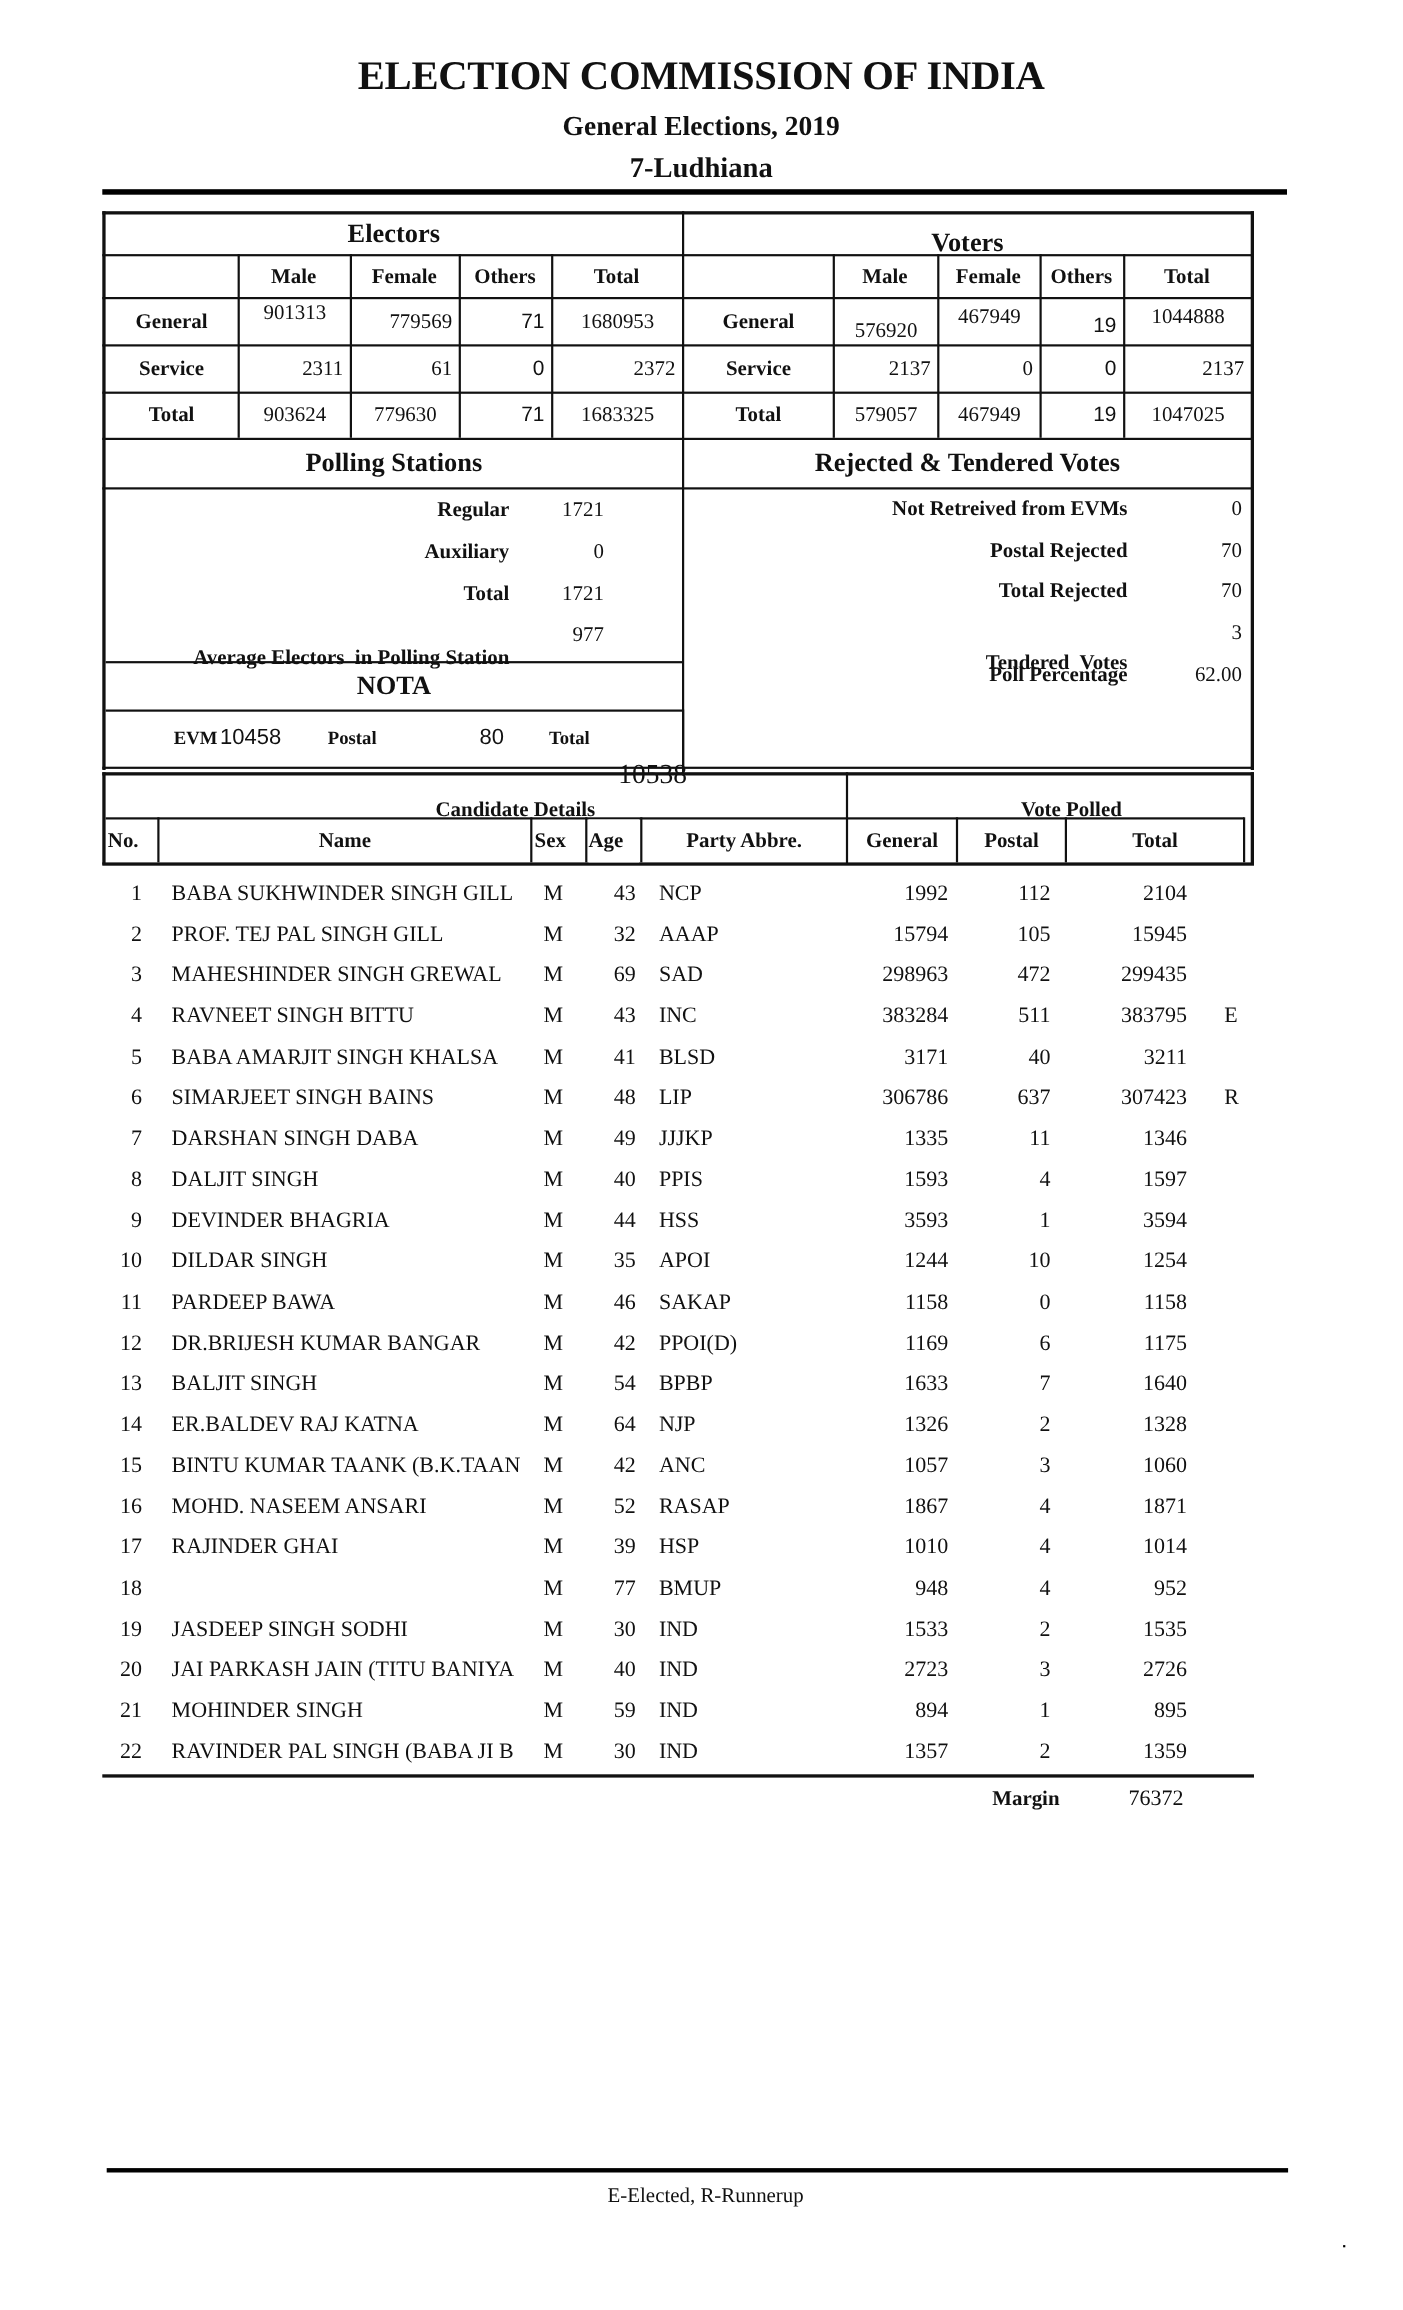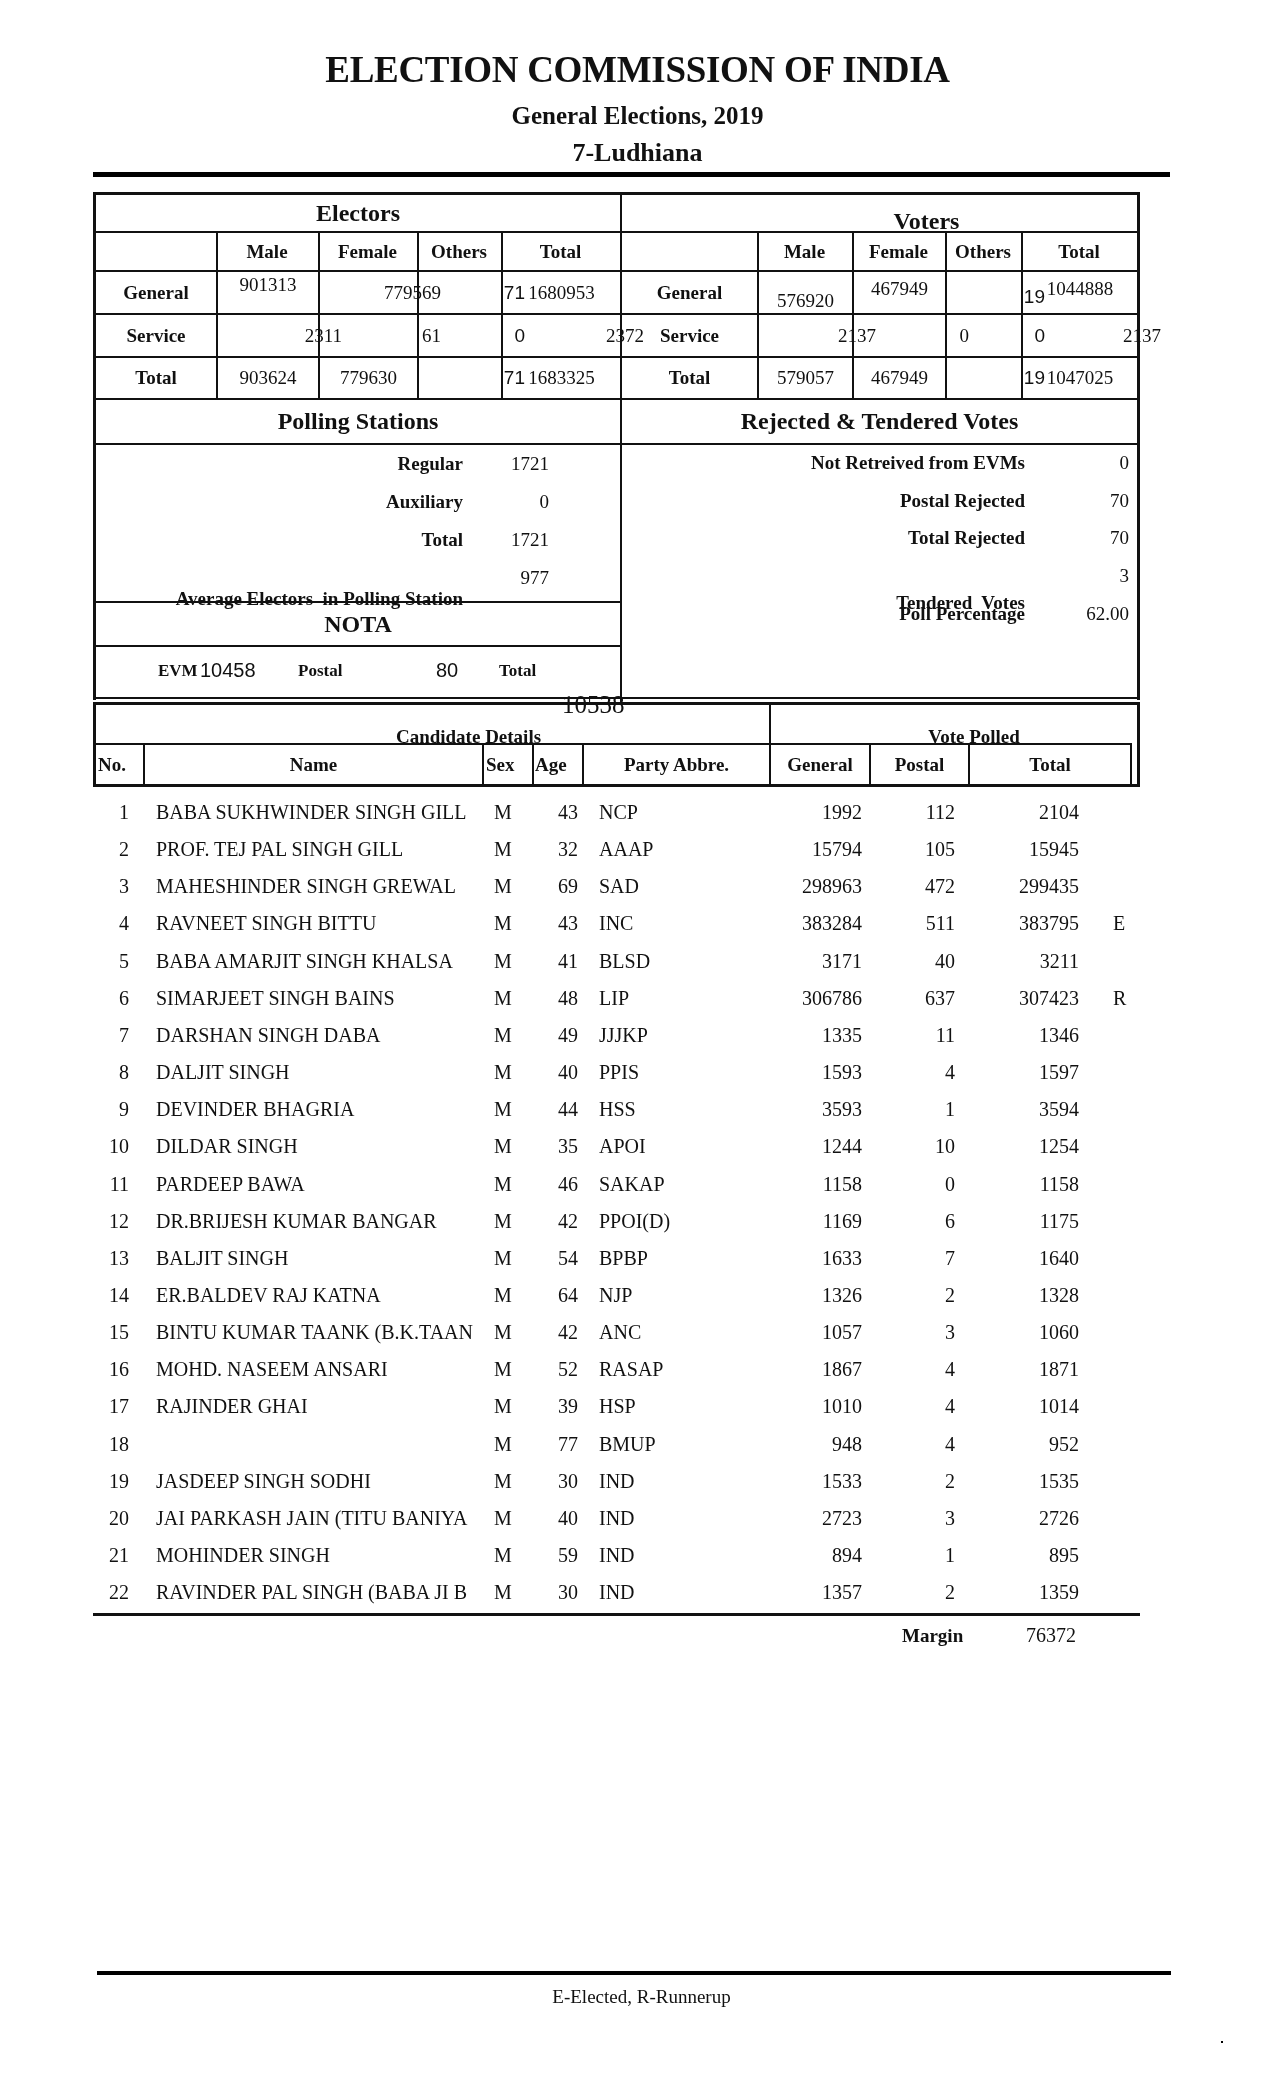--- a/index.html
+++ b/index.html
@@ -13,21 +13,21 @@
   .hrule{background:#000;}
   #rule-top{left:93px;top:172px;width:1077px;height:5px;}
   #rule-foot{left:97px;top:1971px;width:1074px;height:4px;}
 
   
   .ln{position:absolute;background:#111;}
   .h{height:2px;}
   .v{width:2px;}
   .cell{position:absolute;display:flex;align-items:center;font-size:19px;}
   .c{justify-content:center;}
-  .r{justify-content:flex-end;padding-right:22px;box-sizing:border-box;margin-left:46px;}
+  .r{justify-content:flex-end;padding-right:6px;box-sizing:border-box;}
   .b{font-weight:bold;}
   .sec{font-weight:bold;font-size:24px;justify-content:center;}
   .sans{font-family:"Liberation Sans","DejaVu Sans",sans-serif;}
   .lbl{position:absolute;font-weight:bold;font-size:19px;text-align:right;}
   .val{position:absolute;font-size:19px;text-align:right;}
   .row{position:absolute;left:0;width:1275px;height:36px;font-size:20px;}
   .row span{position:absolute;top:0;line-height:36px;white-space:nowrap;}
   .rno{right:1146px;text-align:right;}
   .rname{left:156px;width:326px;overflow:hidden;}
   .rsex{left:494px;}
@@ -93,21 +93,21 @@
     <div class="cell r" style="left:503px;top:315px;width:117px;height:41px;">2372</div>
   </div>
   <div>
     <div class="cell c b" style="left:96px;top:358px;width:120px;height:40px;">Total</div>
     <div class="cell c" style="left:218px;top:358px;width:100px;height:40px;">903624</div>
     <div class="cell c" style="left:320px;top:358px;width:97px;height:40px;">779630</div>
     <div class="cell r sans" style="left:419px;top:358px;width:82px;height:40px;">71</div>
     <div class="cell c" style="left:503px;top:358px;width:117px;height:40px;">1683325</div>
   </div>
 
-  <div class="cell sec" style="left:622px;top:195px;width:515px;height:52px;padding-left:47px;">Voters</div>
+  <div class="cell sec" style="left:622px;top:195px;width:515px;height:52px;">Voters</div>
   <div class="cell c b" style="left:757px;top:233px;width:95px;height:37px;">Male</div>
   <div class="cell c b" style="left:852px;top:233px;width:93px;height:37px;">Female</div>
   <div class="cell c b" style="left:945px;top:233px;width:76px;height:37px;">Others</div>
   <div class="cell c b" style="left:1021px;top:233px;width:116px;height:37px;">Total</div>
 
   <div>
     <div class="cell c b" style="left:622px;top:272px;width:135px;height:41px;">General</div>
     <div class="cell c" style="left:759px;top:272px;width:93px;height:57px;">576920</div>
     <div class="cell c" style="left:854px;top:268px;width:91px;height:41px;">467949</div>
     <div class="cell r sans" style="left:947px;top:276px;width:74px;height:41px;">19</div>

